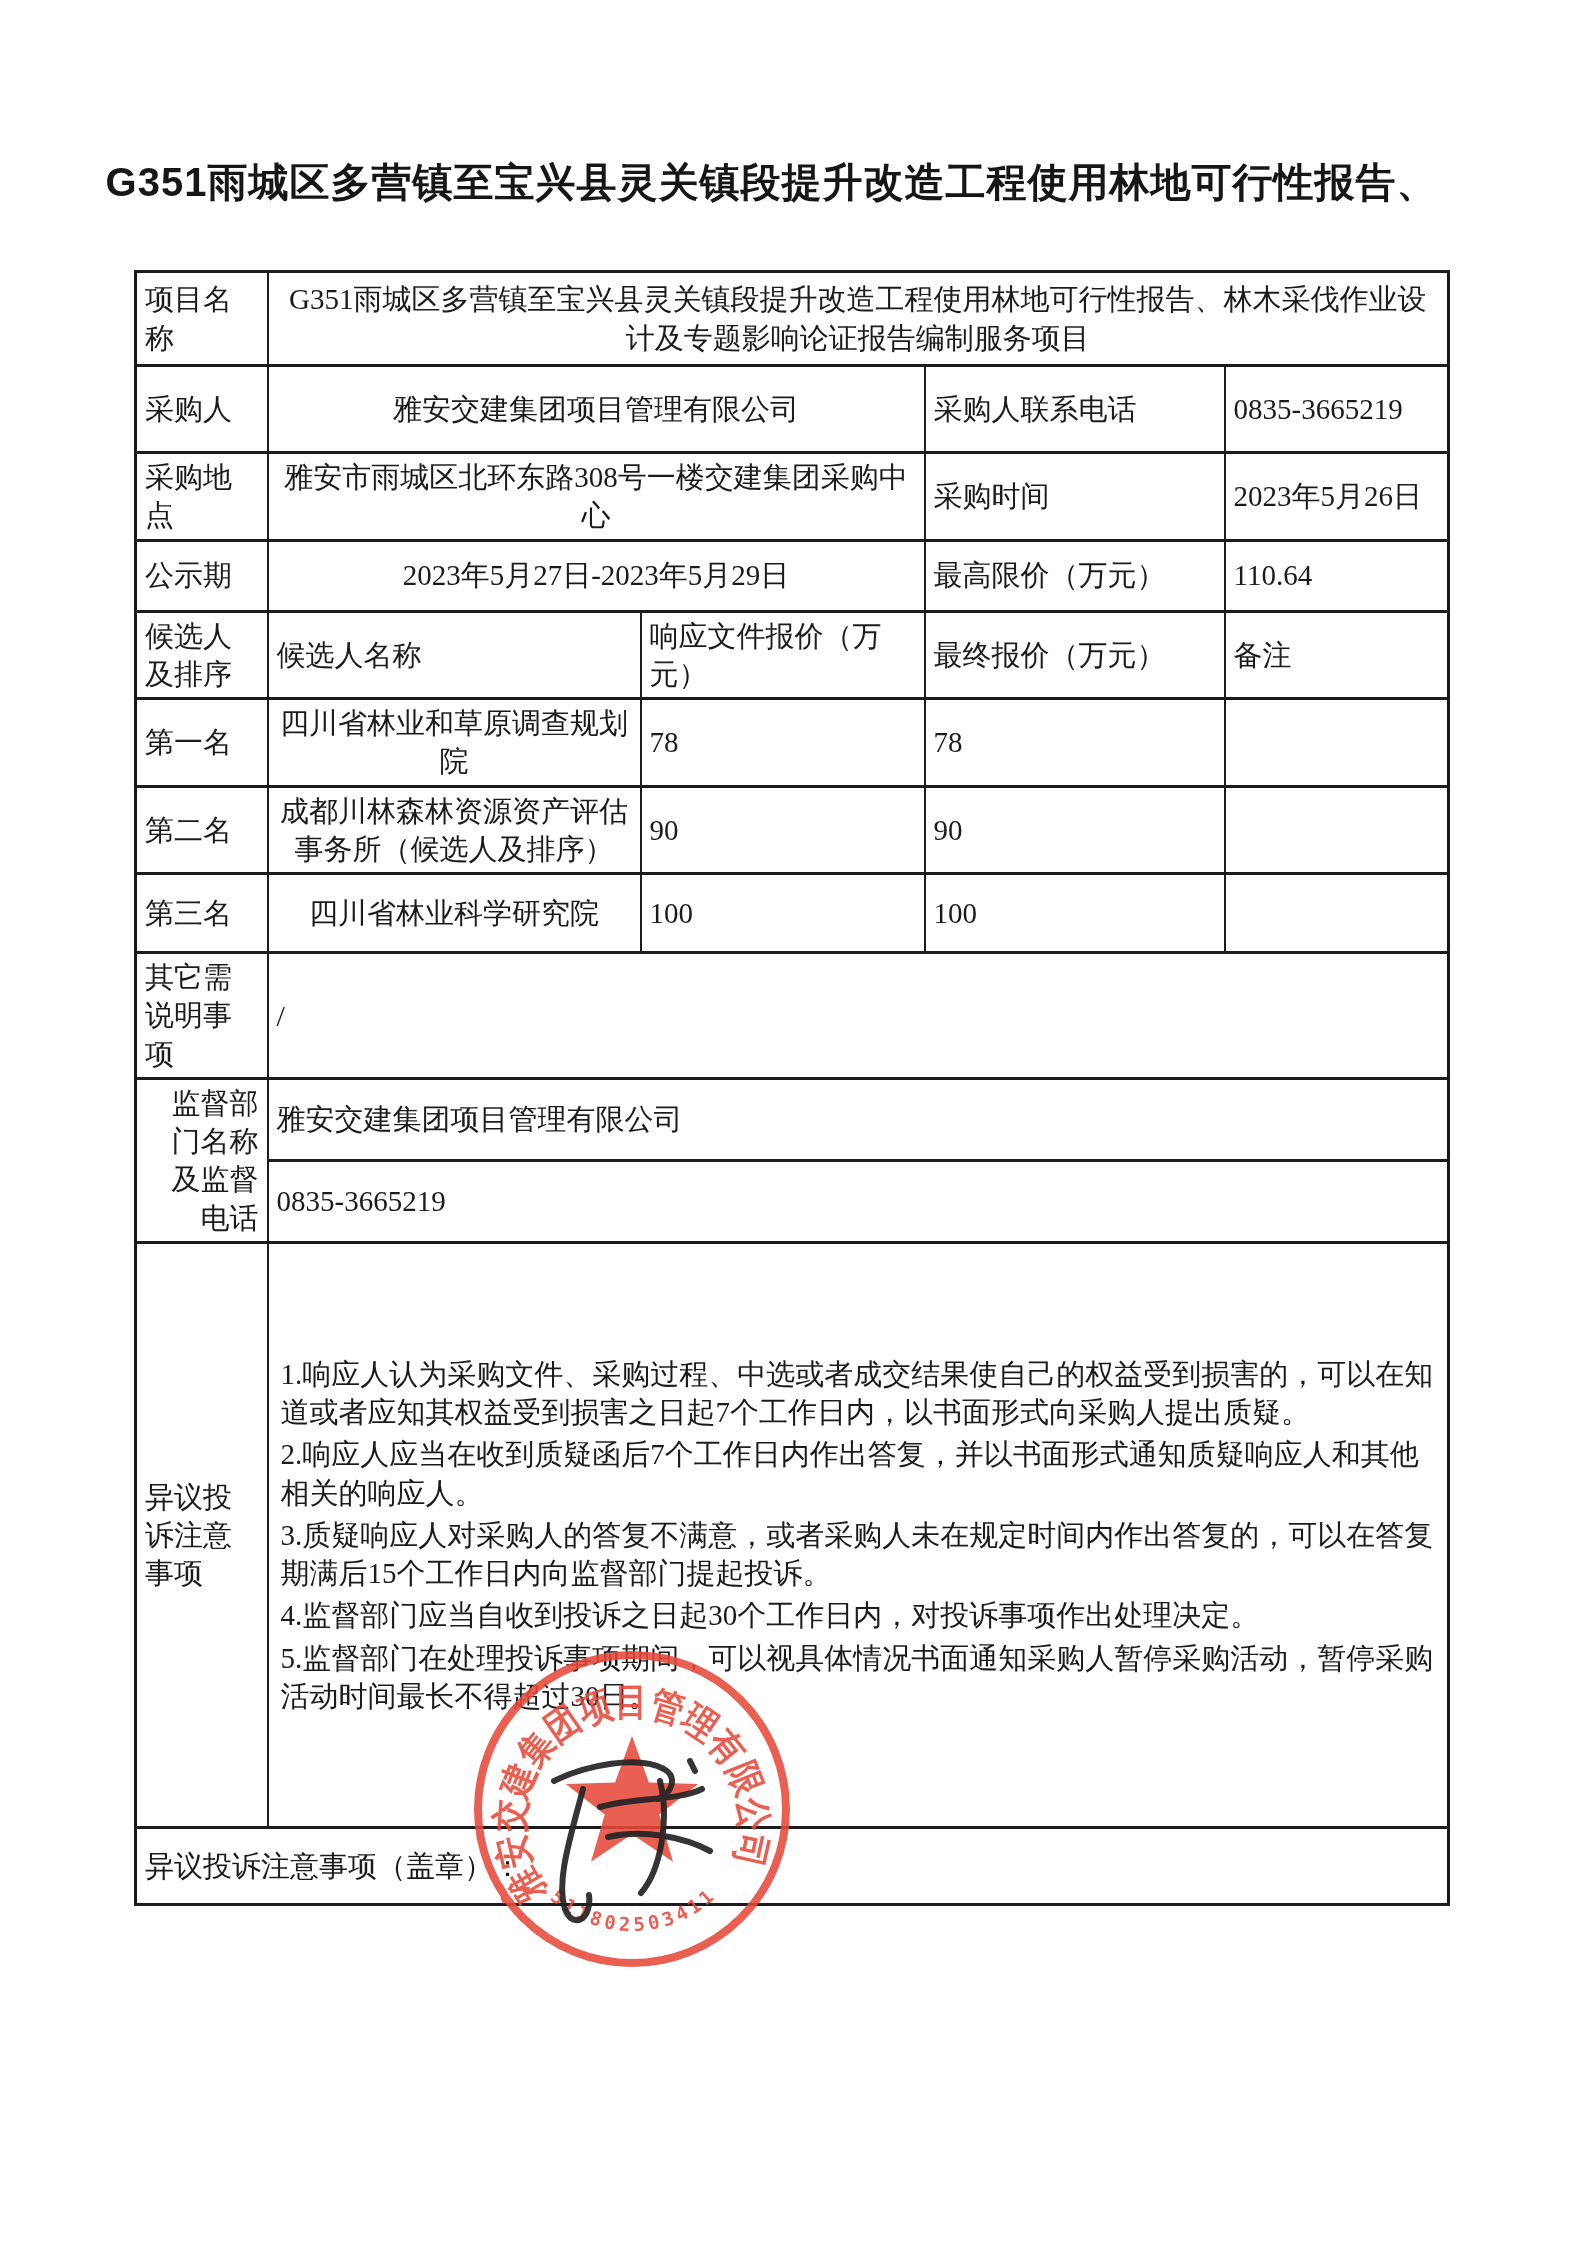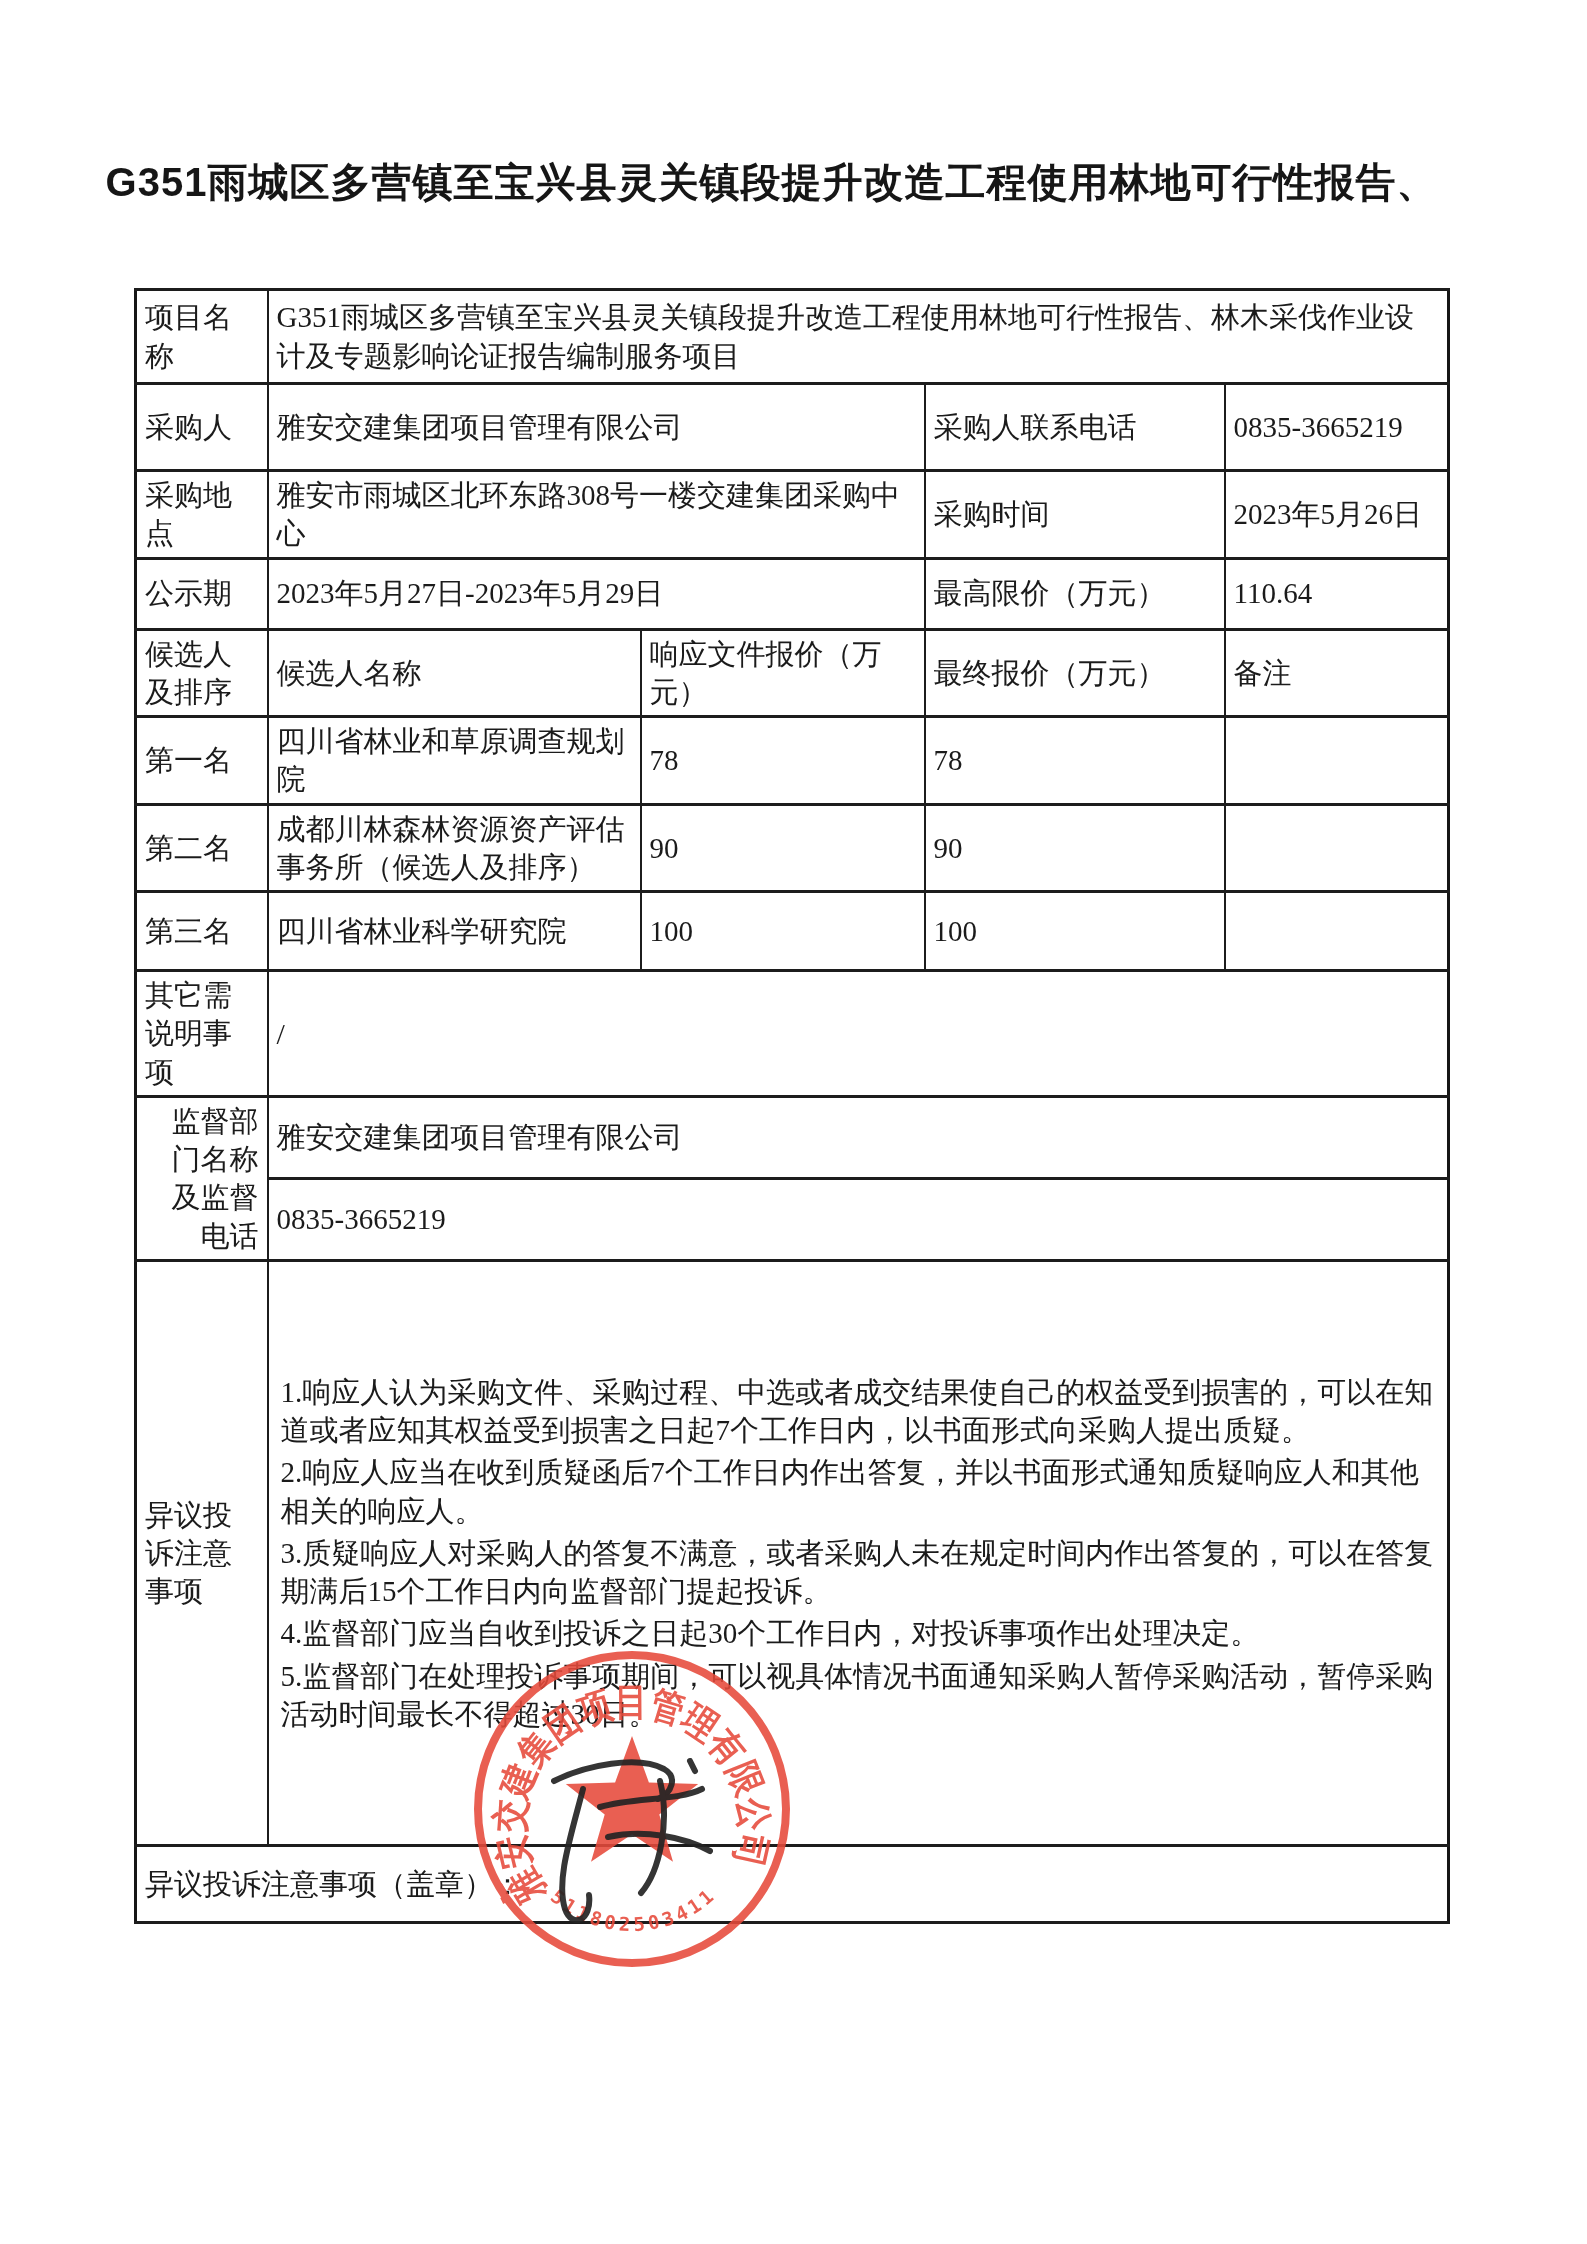--- a/index.html
+++ b/index.html
@@ -17,40 +17,40 @@
     text-align:center;
     font-family:"Liberation Sans","DejaVu Sans",sans-serif;
     font-weight:bold;
     font-size:40px;
     line-height:52px;
     letter-spacing:1px;
     color:#161616;
   }
   table.main{
     position:absolute;
-    top:288px;left:134px;
+    top:270px;left:134px;
     width:1313px;
     border-collapse:collapse;
     table-layout:fixed;
     font-size:29px;
     line-height:1.32;
     color:#1b1b1b;
   }
   table.main td{
     border:2px solid #1c1c1c;
     border-top-width:3px;
     border-bottom-width:3px;
     padding:4px 8px;
     vertical-align:middle;
     overflow:hidden;
   }
   table.main{border:3px solid #161616;}
   td.lab{text-align:left;padding-left:8px;padding-right:4px;}
   td.labc{text-align:right;padding-left:4px;padding-right:4px;}
-  td.val{text-align:left;padding-left:10px;padding-right:8px;}
+  td.val{text-align:center;padding-left:10px;padding-right:8px;}
   td.c{text-align:left;padding-left:14px;padding-right:14px;}
   td.notes{padding:10px 14px;}
   .noteline{margin:4px;}
   .slash{font-size:30px;}
   .stamp{
     position:absolute;
     left:462px;top:1639px;
     width:340px;height:340px;
     pointer-events:none;
   }

